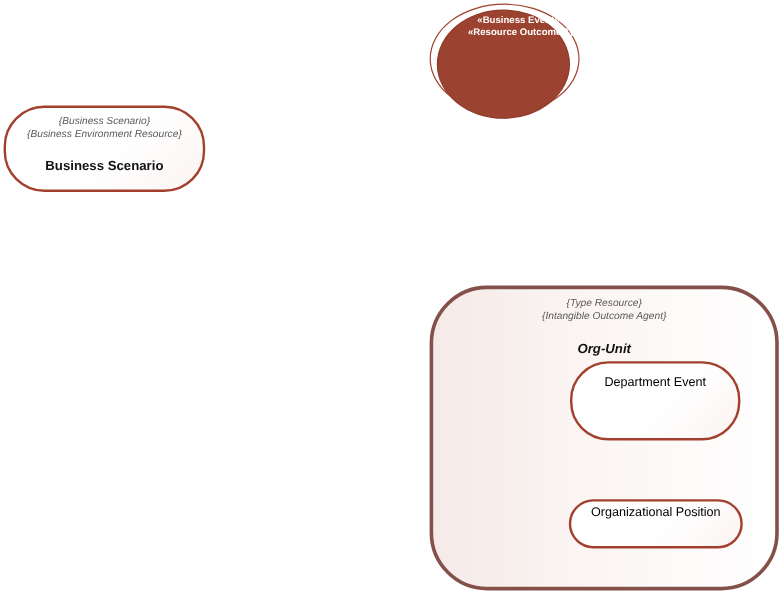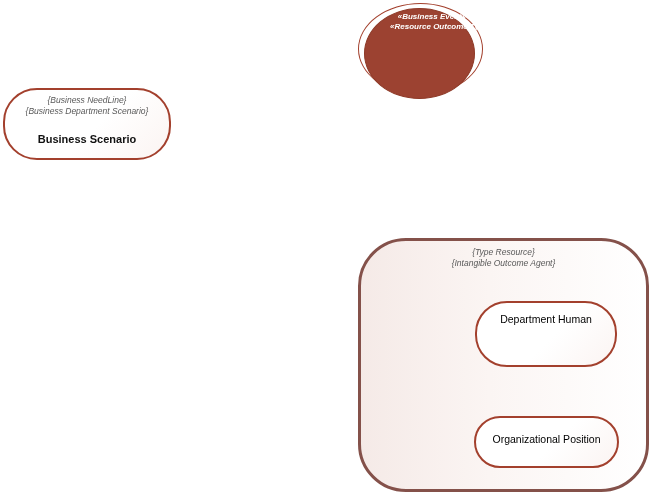--- a/index.html
+++ b/index.html
@@ -28,21 +28,20 @@
     color: #ffffff;
     box-sizing: border-box;
   }
   .boe-outer { left: 358px; top: 3px; width: 123px; height: 90px; }
   .boe-inner { left: 5px; top: 4px; width: 111px; height: 91px; padding-top: 3px; }
   .nlr-outer { left: 359px; top: 100px; width: 122px; height: 91px; }
   .nlr-inner { left: 5px; top: 5px; width: 110px; height: 80px; padding-top: 9px; }
 
   .circle-stereo {
     font-size: 8px;
-    font-style: italic;
     font-weight: 700;
     line-height: 10px;
     white-space: nowrap;
     margin-left: 25px;
   }
   .circle-label {
     font-size: 10.5px;
     font-weight: 700;
     line-height: 12px;
     margin: 2px auto 0 auto;
@@ -87,23 +86,23 @@
     padding-top: 6px;
   }
   .org-unit .node-label-bold { font-style: italic; }
 
   .dept-type {
     left: 114px; top: 60px; width: 142px; height: 66px;
     border-radius: 32px;
     padding-top: 10px;
   }
   .org-pos {
-    left: 113px; top: 175px; width: 145px; height: 52px;
+    left: 113px; top: 175px; width: 145px; height: 41px;
     border-radius: 26px;
-    padding-top: 15px;
+    padding-top: 3px;
   }
   .plain-label {
     font-size: 10.5px;
     color: #000000;
     line-height: 12px;
   }
 </style>
 </head>
 <body>
 
@@ -111,31 +110,32 @@
 
   <div class="event-outer boe-outer">
     <div class="event-inner boe-inner">
       <div class="circle-stereo">«Business Event»</div>
       <div class="circle-stereo">«Resource Outcome Type»</div>
     </div>
   </div>
 
 
   <div class="rnode biz-scenario">
-    <div class="stereo-gray">{Business NeedLine}</div>
-    <div class="stereo-gray">{Business Department Scenario}</div>
+    <div class="stereo-gray">{Business Scenario}</div>
+    <div class="stereo-gray">{Business Environment Resource}</div>
     <div class="node-label-bold">Business Scenario</div>
   </div>
 
   <div class="rnode org-unit">
     <div class="stereo-gray">{Type Resource}</div>
     <div class="stereo-gray">{Intangible Outcome Agent}</div>
+    <div class="node-label-bold">Org-Unit</div>
 
     <div class="rnode dept-type">
-      <div class="plain-label">Department Human</div>
+      <div class="plain-label">Department Event</div>
     </div>
 
     <div class="rnode org-pos">
       <div class="plain-label">Organizational Position</div>
     </div>
   </div>
 
 </div>
 
 </body></html>

